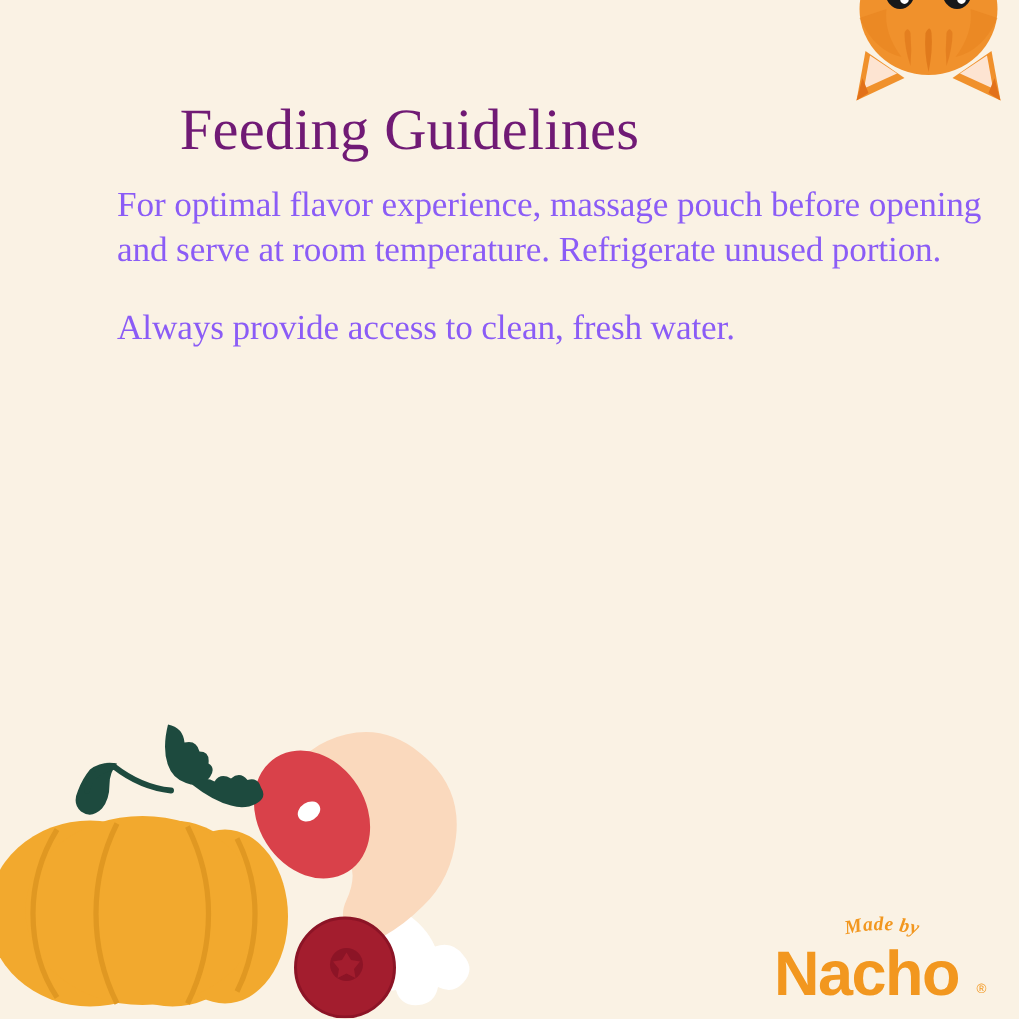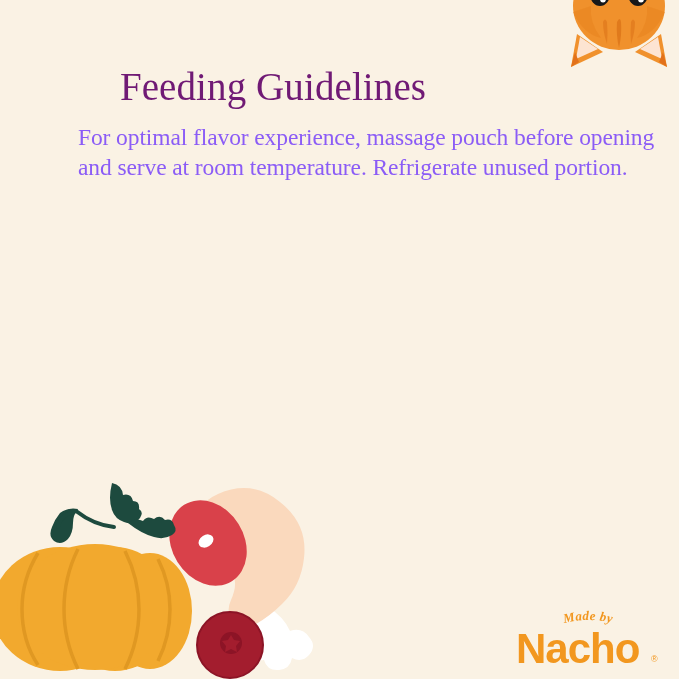--- a/index.html
+++ b/index.html
@@ -117,20 +117,21 @@
 
         <ellipse cx="52" cy="97" rx="20" ry="12" fill="#f8ab4e" opacity=".55"></ellipse>
       </g>
     </svg>
   </div>
 
   <h1 class="title">Feeding Guidelines</h1>
 
   <div class="body-copy">
     <p>For optimal flavor experience, massage pouch before opening and serve at room temperature. Refrigerate unused portion.</p>
+    <p>Always provide access to clean, fresh water.</p>
   </div>
 
   <div class="food-art">
     <svg viewBox="0 0 345 200" width="345" height="200" aria-hidden="true">
 
       <g>
 
         <path d="M268 128 q16 10 22 24 q12 -4 19 6 q8 9 0 18 q-7 8 -17 3 q-2 11 -13 12 q-12 1 -15 -10 q-10 2 -15 -7 q-5 -10 4 -17 q-9 -13 -6 -24 z" fill="#ffffff"></path>
 
         <path d="M62 68 q-6 -44 26 -58 q34 -15 62 8 q28 22 24 56 q-3 28 -22 46 q-12 12 -26 20 q-13 7 -22 -2 q-9 -9 -3 -22 q7 -15 2 -26 q-6 -13 -22 -11 q-17 2 -22 -9 z" transform="translate(130,5)" fill="#fad9bd"></path>

